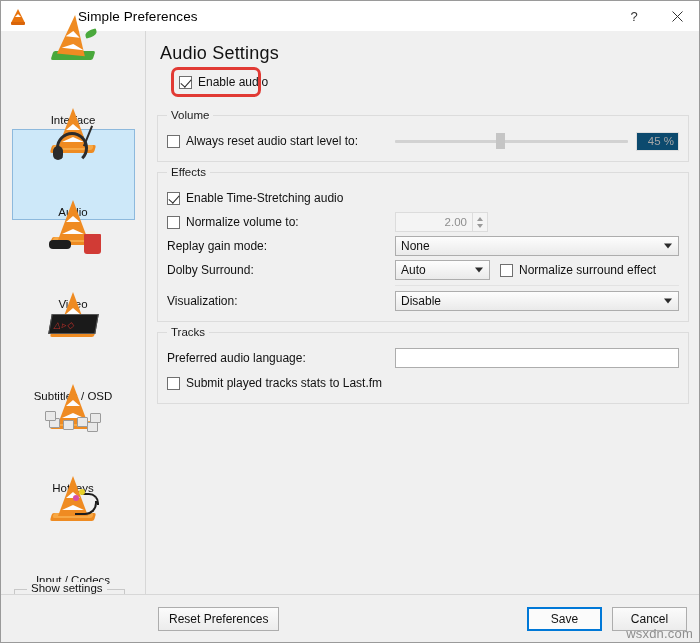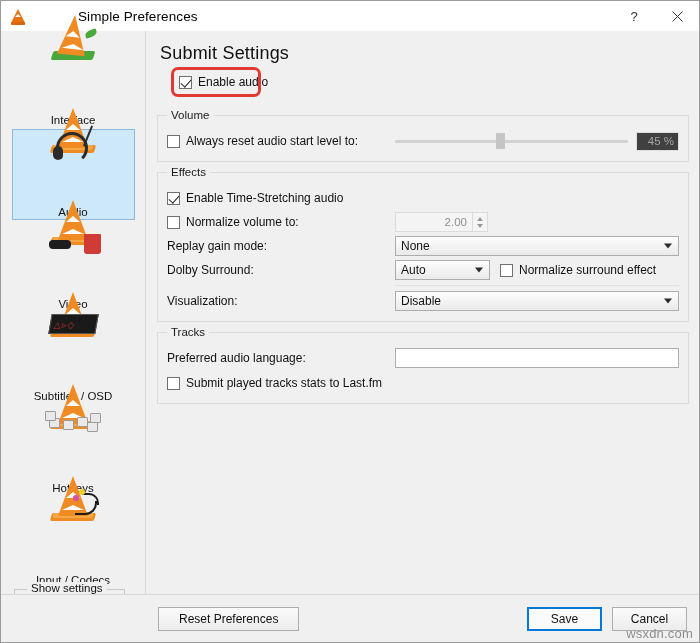--- a/index.html
+++ b/index.html
@@ -151,21 +151,21 @@
   .row{display:flex;align-items:center;min-height:22px;margin-bottom:2px;}
   .row:last-child{margin-bottom:0;}
   .row-label{font-size:12px;color:#111;}
   .lbl-col{width:228px;flex:0 0 228px;display:flex;align-items:center;}
   
   .slider-wrap{flex:1;display:flex;align-items:center;}
   .slider{position:relative;flex:1;height:16px;display:flex;align-items:center;}
   .slider-track{position:absolute;left:0;right:0;height:3px;background:#d2d2d2;border-radius:1px;}
   .slider-handle{position:absolute;width:9px;height:16px;background:#c5c5c5;border:0;left:37%;}
   .pct-box{
-    width:43px;height:19px;flex:0 0 43px;margin-left:8px;border:1px solid #dedede;background:#404040;
+    width:43px;height:19px;flex:0 0 43px;margin-left:8px;border:1px solid #dedede;background:#0c4a6e;
     display:flex;align-items:center;justify-content:flex-end;padding-right:4px;box-sizing:border-box;
     font-size:11.5px;color:#a6a6a6;
   }
   
   .combo{
     height:20px;background:linear-gradient(#fdfdfd,#eaeaea);
     border:1px solid #adadad;box-sizing:border-box;
     display:flex;align-items:center;position:relative;
     font-size:12px;color:#111;padding-left:5px;
   }
@@ -189,21 +189,21 @@
   .txtinput{flex:1;height:20px;background:#fff;border:1px solid #adadad;box-sizing:border-box;
     font-size:12px;color:#111;padding:0 4px;outline:none;font-family:"Liberation Sans",sans-serif;}
   .sep-line{height:1px;background:#e2e2e2;margin:4px 0 4px 228px;}
   .inline-cb{display:flex;align-items:center;margin-left:10px;}
   
   .bottombar{
     flex:0 0 48px;height:48px;background:#f0f0f0;border-top:1px solid #d7d7d7;
     display:flex;align-items:center;padding:0 12px 0 0;box-sizing:border-box;position:relative;
   }
   .btn{
-    height:24px;min-width:80px;padding:0 20px;
+    height:24px;min-width:80px;padding:0 10px;
     background:linear-gradient(#fbfbfb,#ececec);
     border:1px solid #adadad;box-sizing:border-box;
     font-size:12px;color:#111;display:flex;align-items:center;justify-content:center;
     font-family:"Liberation Sans",sans-serif;
   }
   .btn.default{border:2px solid #0078d7;background:#fbfbfb;}
   .spacer{flex:1;}
   .btn-reset{margin-left:12px;}
   .btn-save{width:75px;min-width:75px;}
   .btn-cancel{width:75px;min-width:75px;margin-left:10px;}
@@ -336,21 +336,21 @@
           <div style="display:flex;align-items:center;margin-left:7px;">
             <span class="radio"></span>
             <span class="radio-label" style="margin-left:5px;">All</span>
           </div>
         </div>
       </div>
     </div>
 
     <div class="main">
 
-      <div class="page-title">Submit Settings</div>
+      <div class="page-title">Audio Settings</div>
 
       <div class="enable-row">
         <div class="highlight-box"></div>
         <span class="cb checked"></span>
         <span class="cb-label"><span>Enable audio</span></span>
       </div>
 
       <div class="group" style="margin-top:26px;">
         <div class="group-legend">Volume</div>
         <div class="row">

